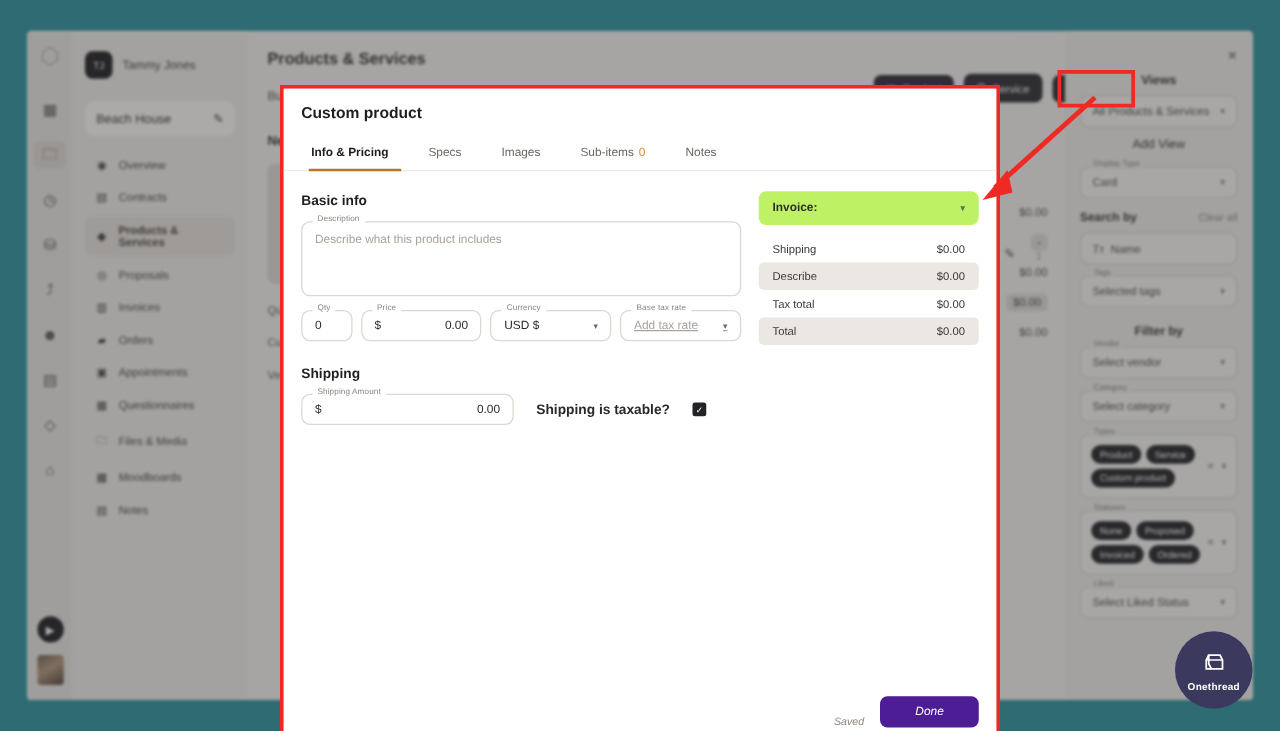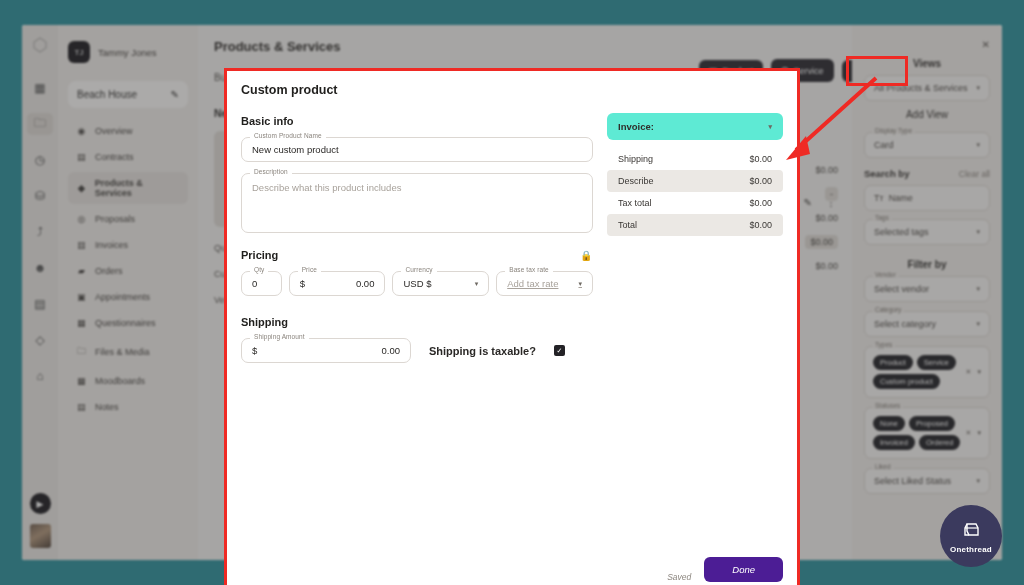--- a/index.html
+++ b/index.html
@@ -140,21 +140,21 @@
   .f-tax { width: 100px; }
   .f-input.split { justify-content: space-between; }
   .caret { font-size: 7px; color: #6e6962; }
 
   .ship-row { display: flex; align-items: center; gap: 18px; }
   .f-ship { width: 170px; }
   .ship-lbl { font-size: 11px; color: #2a2826; font-weight: bold; }
   .checkbox { width: 11px; height: 11px; background: #232226; border-radius: 2px;
     display: flex; align-items: center; justify-content: center; color: #fff; font-size: 7px; }
 
-  .inv-sel { background: #5eead4; border-radius: 6px; padding: 8px 11px;
+  .inv-sel { background: #bef264; border-radius: 6px; padding: 8px 11px;
     display: flex; justify-content: space-between; align-items: center;
     font-size: 9.5px; color: #302e2b; font-weight: bold; margin-bottom: 8px; }
   .inv-row { display: flex; justify-content: space-between; align-items: center;
     font-size: 9px; color: #3a3734; padding: 6px 11px; border-radius: 4px; }
   .inv-row.alt { background: #ebe8e4; }
 
   .m-footer { position: absolute; right: 14px; bottom: 11px; display: flex; align-items: flex-end; gap: 13px; }
   .saved { font-size: 8.5px; color: #8d8780; font-style: italic; }
   .done { background: #4c1d95; color: #fff; font-size: 9.5px; border-radius: 6px; padding: 7px 28px; font-style: italic; }
 
@@ -388,40 +388,39 @@
   <svg id="arrow" viewBox="0 0 100 90">
     <path d="M96 6 L16 78" stroke="#ef2a24" stroke-width="4" fill="none"></path>
     <path d="M6 88 L26 64 L30 82 Z" fill="#ef2a24"></path>
   </svg>
   <div id="cust-hl"></div>
 
   <div id="modal-outline">
     <div id="modal">
       <div class="m-title">Custom product</div>
 
+      <div class="tabs">
+        <div class="tab active"><span>Info &amp; Pricing</span></div>
+        <div class="tab"><span>Specs</span></div>
+        <div class="tab"><span>Images</span></div>
+        <div class="tab"><span>Sub-items</span><span class="badge">0</span></div>
+        <div class="tab"><span>Notes</span></div>
+      </div>
 
       <div class="m-body">
 
         <div class="m-left">
           <div class="sec-h">Basic info</div>
 
-          <div class="field">
-            <div class="field-label">Custom Product Name</div>
-            <div class="f-input val">New custom product</div>
-          </div>
 
           <div class="field">
             <div class="field-label">Description</div>
             <div class="f-area">Describe what this product includes</div>
           </div>
 
-          <div class="sec-h with-ic" style="margin-top:16px;">
-            <span>Pricing</span>
-            <span class="lock">🔒</span>
-          </div>
 
           <div class="row4">
             <div class="field f-qty">
               <div class="field-label">Qty</div>
               <div class="f-input val">0</div>
             </div>
             <div class="field f-price">
               <div class="field-label">Price</div>
               <div class="f-input split">
                 <span>$</span>

